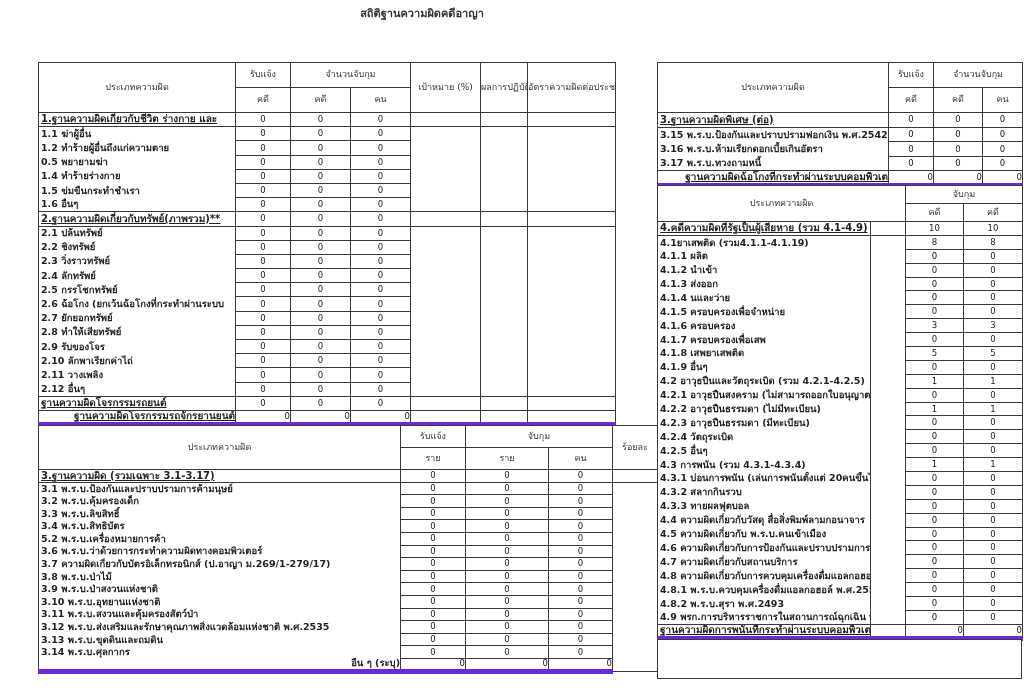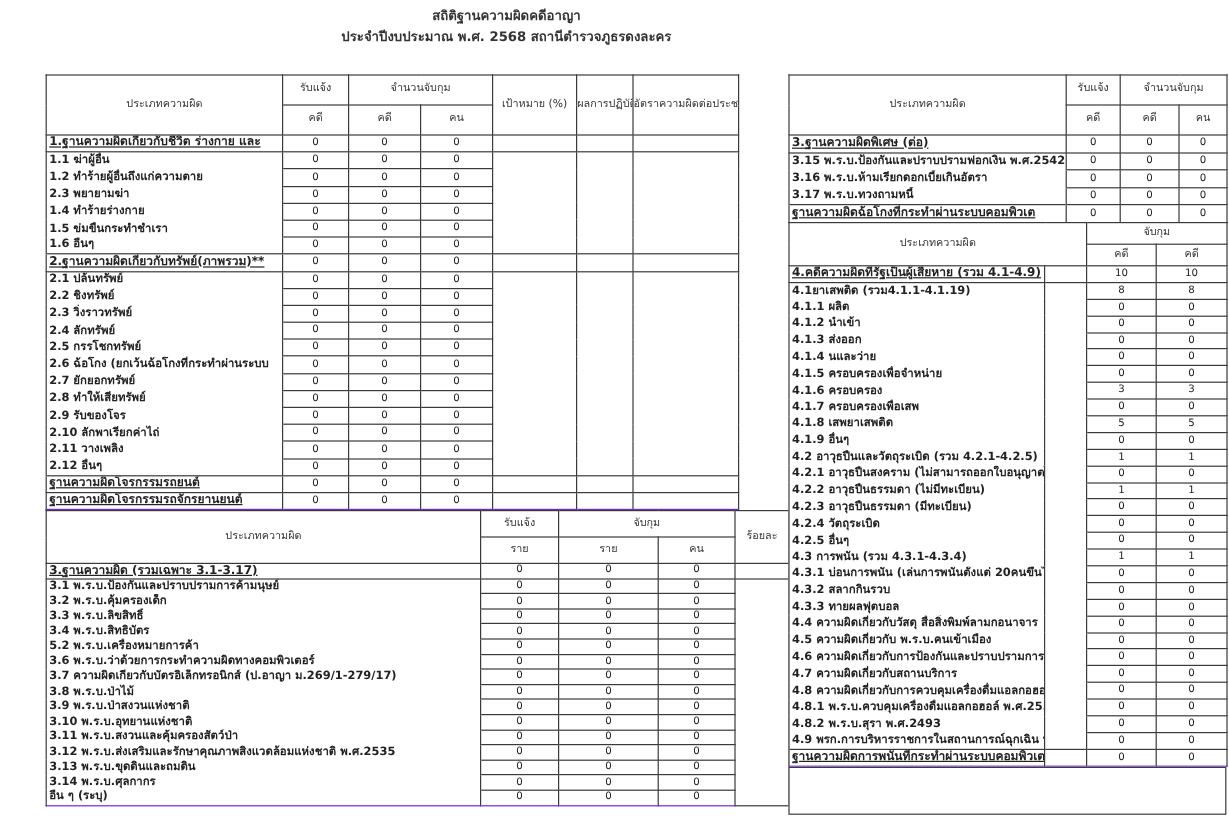--- a/index.html
+++ b/index.html
@@ -12,41 +12,40 @@
   .titles div{font-size:11px;line-height:17px;color:#333;font-weight:600;}
   table{border-collapse:collapse;table-layout:fixed;position:absolute;background:#fff;}
   th,td{padding:0;margin:0;overflow:hidden;white-space:nowrap;line-height:1.05;vertical-align:middle;}
   th{border:1px solid #3a3a3a;font-size:9px;font-weight:400;color:#333;}
   td.num{border:1px solid #3a3a3a;font-size:8.5px;font-weight:400;text-align:center;color:#222;}
   td.lbl{border-left:1px solid #3a3a3a;border-right:1px solid #3a3a3a;font-size:9.5px;font-weight:700;text-align:left;padding-left:2px;color:#222;}
   td.gap{border-left:1px solid #3a3a3a;border-right:1px solid #3a3a3a;}
   td.ext{border:1px solid #3a3a3a;}
   tr.section td{border-top:1px solid #3a3a3a;border-bottom:1px solid #3a3a3a;}
   td.sec{text-decoration:underline;font-size:10px;}
-  tbody tr:last-child td{border-bottom:1px solid #6d28d9;}
+  tbody tr:last-child td{border-bottom:5px solid #6d28d9;text-align:right;}
   
   .tA{left:38px;top:62px;width:577px;}
   .tB{left:38px;top:425px;width:619px;}
   .tC{left:657px;top:62px;width:365px;}
   .tD{left:657px;top:185px;width:365px;}
   .tA thead tr,.tC thead tr{height:25px;}
   .tB thead tr{height:22px;}
   .tD thead tr{height:18px;}
   .tA tbody tr{height:14.2px;padding-left:48px;}
   .tB tbody tr{height:12.6px;}
   .tC tbody tr{height:14.6px;}
   .tD tbody tr{height:13.9px;}
   .bottom-box{position:absolute;left:657px;top:639px;width:363px;height:38px;border:1px solid #3a3a3a;background:#fff;}
 </style>
 </head>
 <body>
 
 <div class="titles">
   <div>สถิติฐานความผิดคดีอาญา</div>
-  <div>ประจำปีงบประมาณ พ.ศ. 2568 สถานีตำรวจภูธรดงละคร</div>
 </div>
 
 <table class="tA">
   <colgroup>
       <col style="width:197px">
       <col style="width:55px">
       <col style="width:60px">
       <col style="width:60px">
       <col style="width:70px">
       <col style="width:47px">
@@ -86,21 +85,21 @@
         <td class="ext" rowspan="6"></td>
         <td class="ext" rowspan="6"></td>
       </tr>
       <tr>
         <td class="lbl">1.2 ทำร้ายผู้อื่นถึงแก่ความตาย</td>
         <td class="num">0</td>
         <td class="num">0</td>
         <td class="num">0</td>
       </tr>
       <tr>
-        <td class="lbl">2.3 พยายามฆ่า</td>
+        <td class="lbl">0.5 พยายามฆ่า</td>
         <td class="num">0</td>
         <td class="num">0</td>
         <td class="num">0</td>
       </tr>
       <tr>
         <td class="lbl">1.4 ทำร้ายร่างกาย</td>
         <td class="num">0</td>
         <td class="num">0</td>
         <td class="num">0</td>
       </tr>

